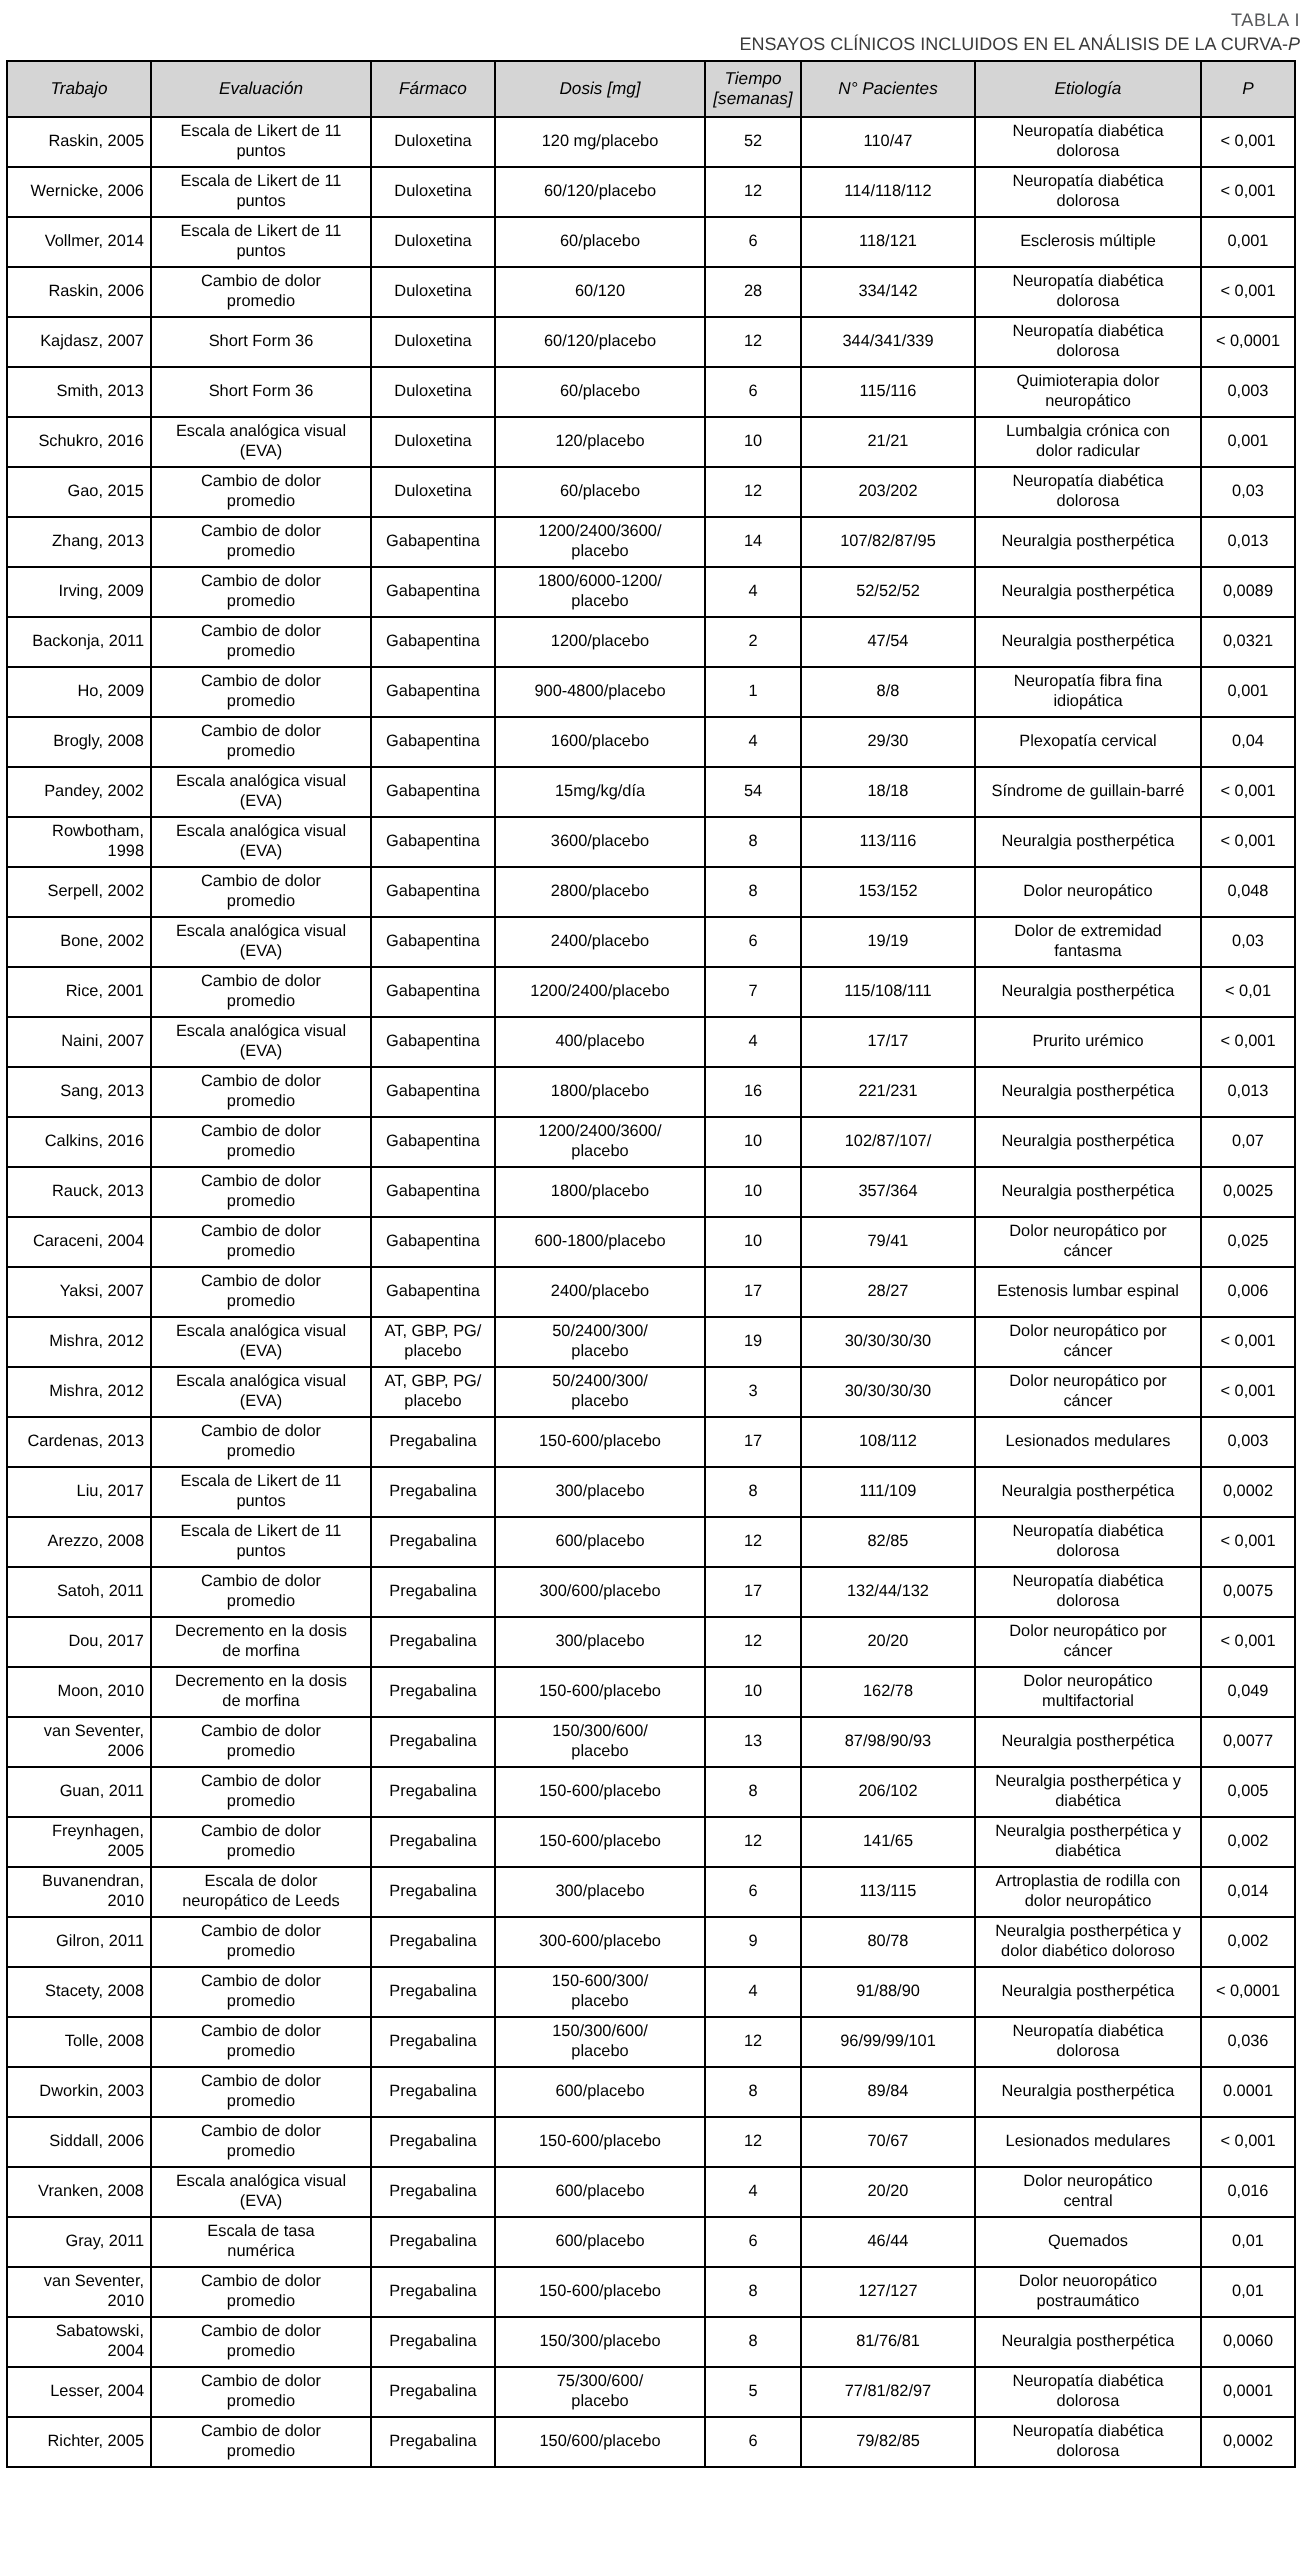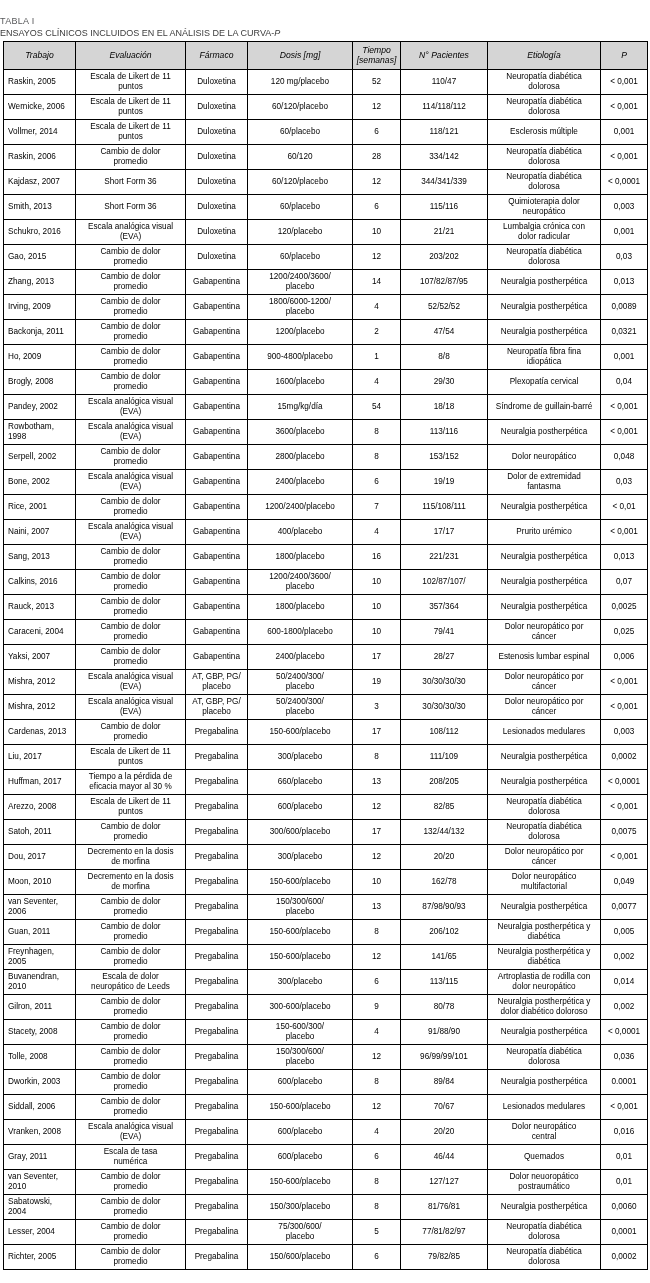--- a/index.html
+++ b/index.html
@@ -1,29 +1,29 @@
 <!DOCTYPE html>
 <html><head>
 <meta charset="utf-8">
 <style>
   html,body{margin:0;padding:0;background:#ffffff;}
   body{width:650px;font-family:"Liberation Sans","DejaVu Sans",sans-serif;color:#000;}
-  .title-block{text-align:left;padding-top:16px;margin-bottom:3px;}
+  .title-block{text-align:right;padding-top:5px;margin-bottom:3px;}
   .title-line1{font-size:9px;color:#58595b;letter-spacing:.3px;}
   .title-line2{font-size:9px;color:#3c3c3c;margin-top:2px;}
   .title-line2 .curve-p{font-style:italic;}
   table{border-collapse:collapse;table-layout:fixed;width:644px;margin:0 3px 2px 3px;}
   col.c0{width:72px;} col.c1{width:110px;} col.c2{width:62px;} col.c3{width:105px;}
   col.c4{width:48px;} col.c5{width:87px;} col.c6{width:113px;} col.c7{width:47px;}
   th,td{border:1px solid #000;overflow:hidden;}
   th{background:#d5d5d5;font-style:italic;font-weight:normal;font-size:8.6px;
      padding:3px 2px;text-align:center;vertical-align:middle;white-space:pre-line;line-height:1.2;}
   td{font-size:8.2px;line-height:1.22;padding:2px 3px;text-align:center;vertical-align:middle;
      white-space:pre-line;overflow-wrap:break-word;}
-  td:first-child{text-align:left;padding-left:4px;}
+  td:first-child{text-align:right;padding-left:4px;}
 </style>
 </head>
 <body>
 
 <div class="title-block">
   <div class="title-line1">TABLA I</div>
   <div class="title-line2"><span>ENSAYOS CLÍNICOS INCLUIDOS EN EL ANÁLISIS DE LA CURVA-</span><span class="curve-p">P</span></div>
 </div>
 
 <table>
@@ -371,31 +371,20 @@
         <td>Escala de Likert de 11
 puntos</td>
         <td>Pregabalina</td>
         <td>300/placebo</td>
         <td>8</td>
         <td>111/109</td>
         <td>Neuralgia postherpética</td>
         <td>0,0002</td>
       </tr>
       <tr>
-        <td>Huffman, 2017</td>
-        <td>Tiempo a la pérdida de
-eficacia mayor al 30 %</td>
-        <td>Pregabalina</td>
-        <td>660/placebo</td>
-        <td>13</td>
-        <td>208/205</td>
-        <td>Neuralgia postherpética</td>
-        <td>&lt; 0,0001</td>
-      </tr>
-      <tr>
         <td>Arezzo, 2008</td>
         <td>Escala de Likert de 11
 puntos</td>
         <td>Pregabalina</td>
         <td>600/placebo</td>
         <td>12</td>
         <td>82/85</td>
         <td>Neuropatía diabética
 dolorosa</td>
         <td>&lt; 0,001</td>

